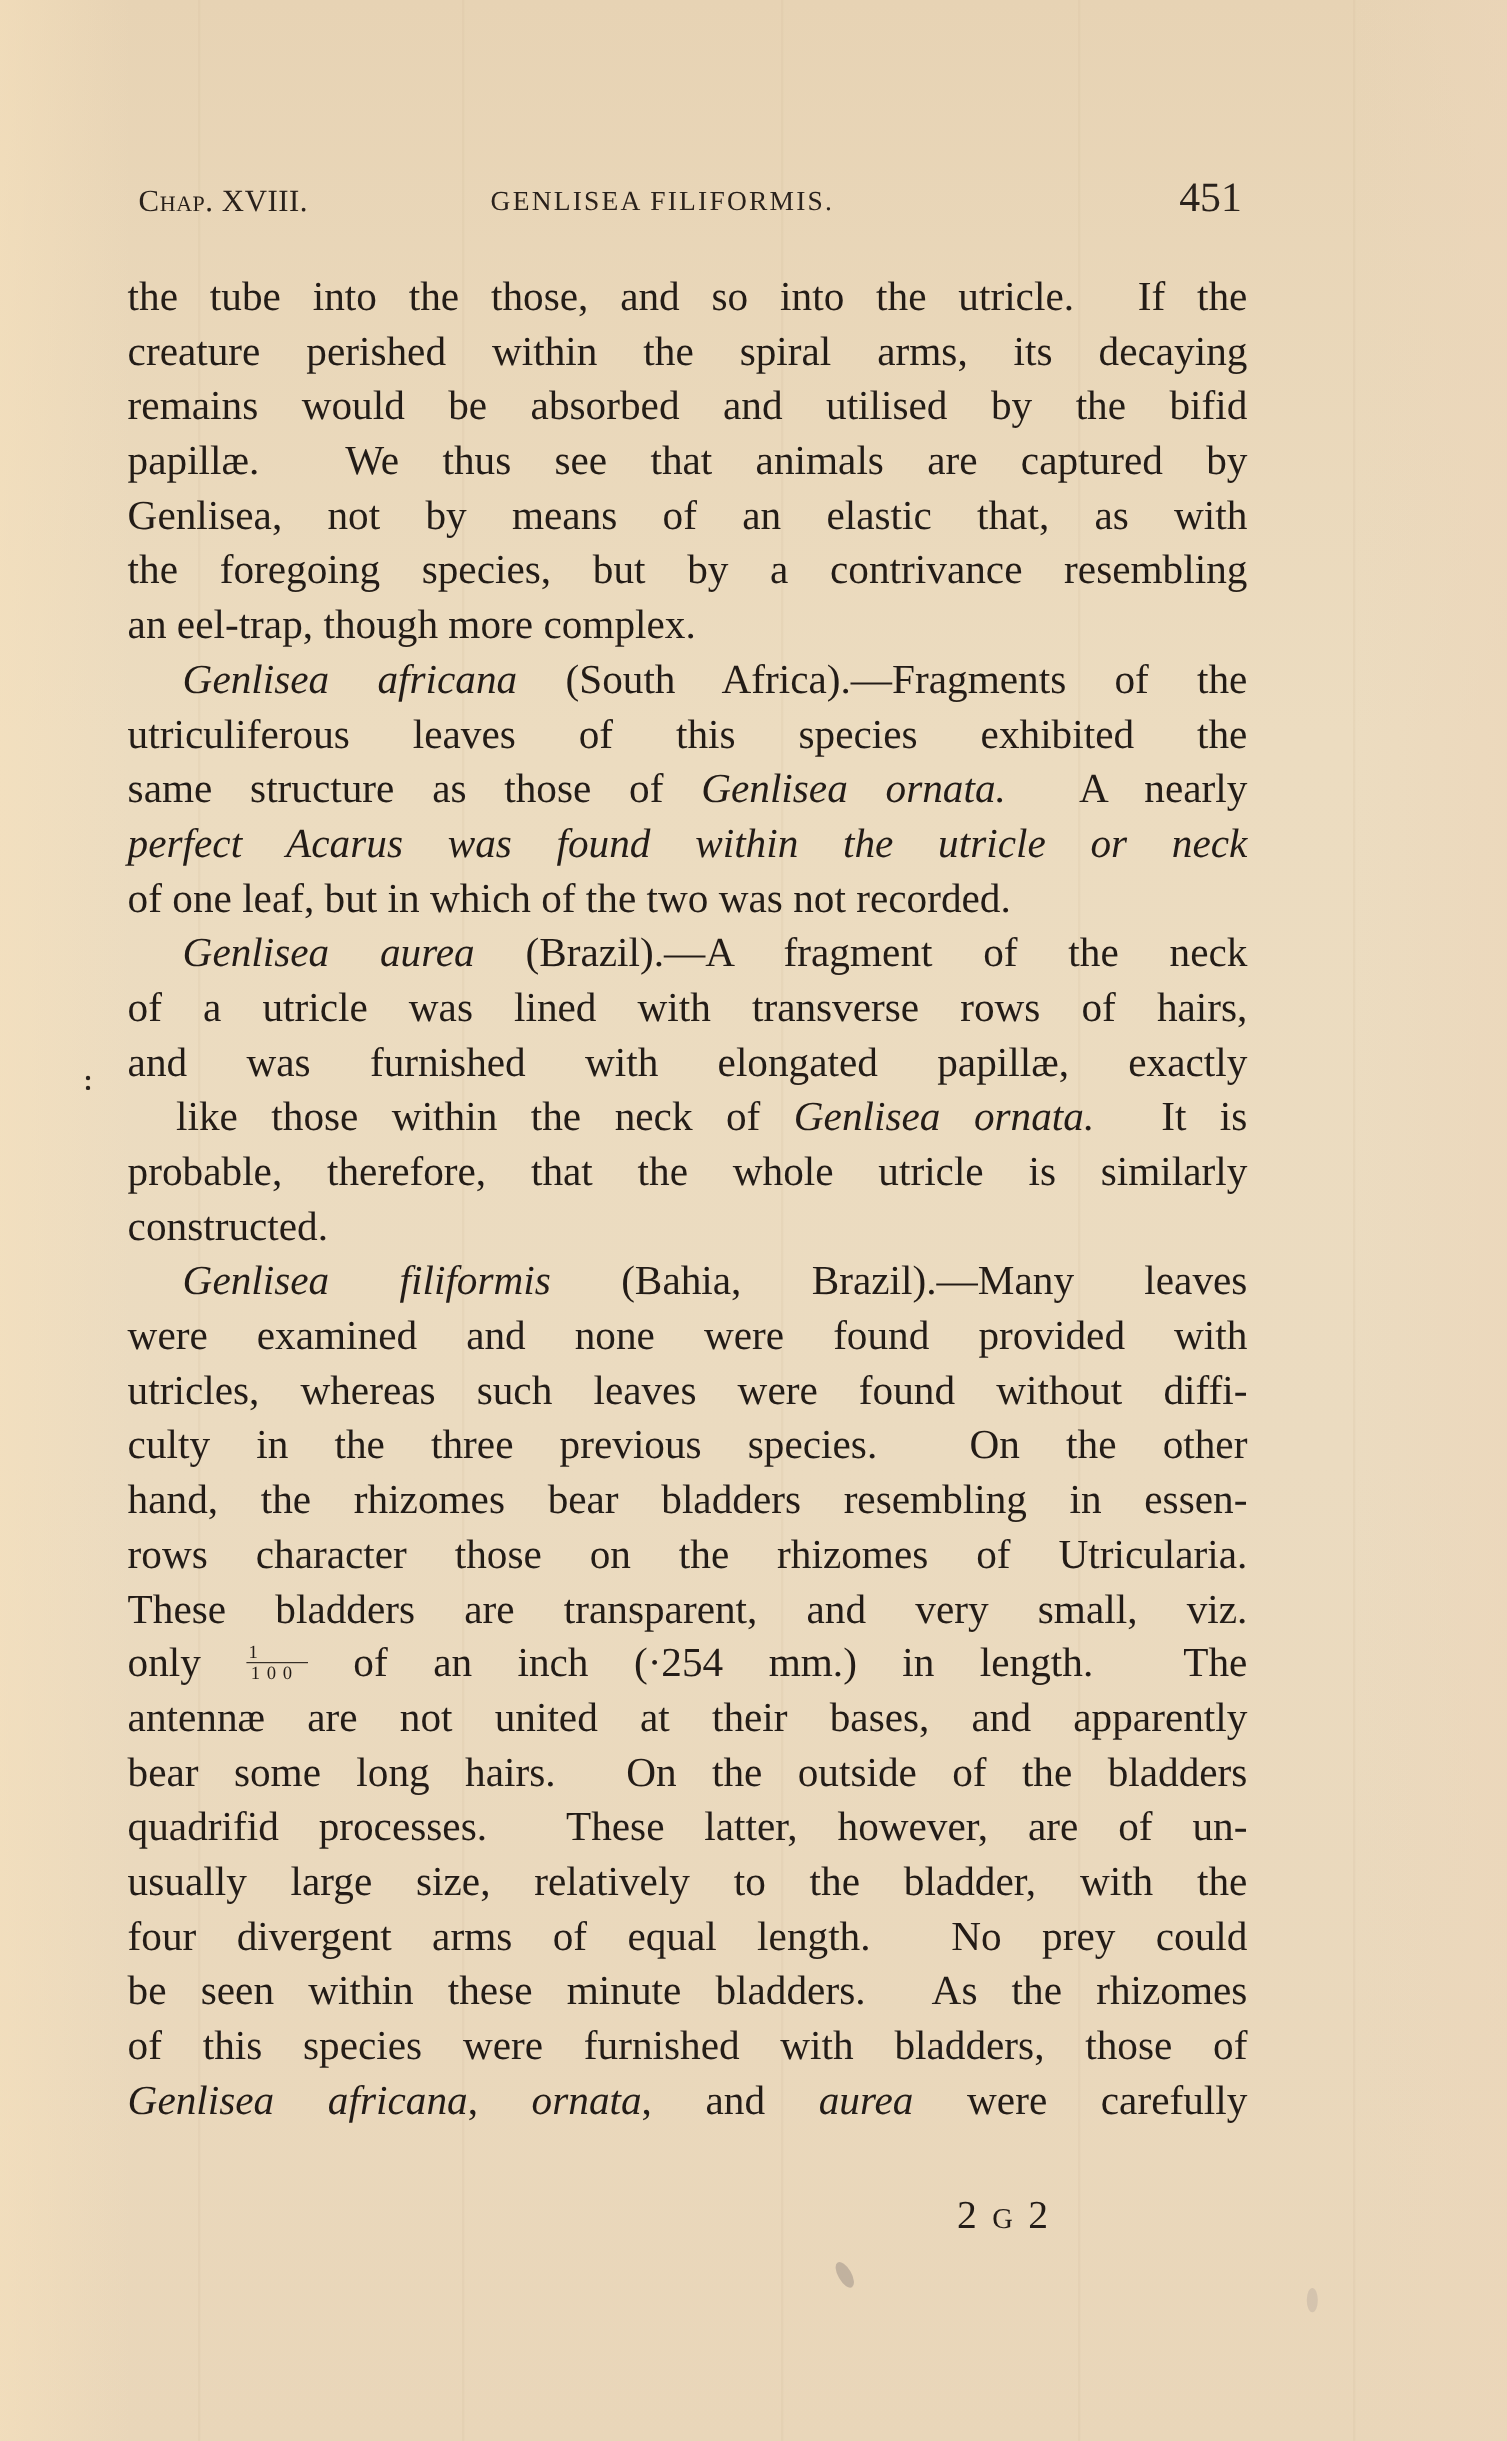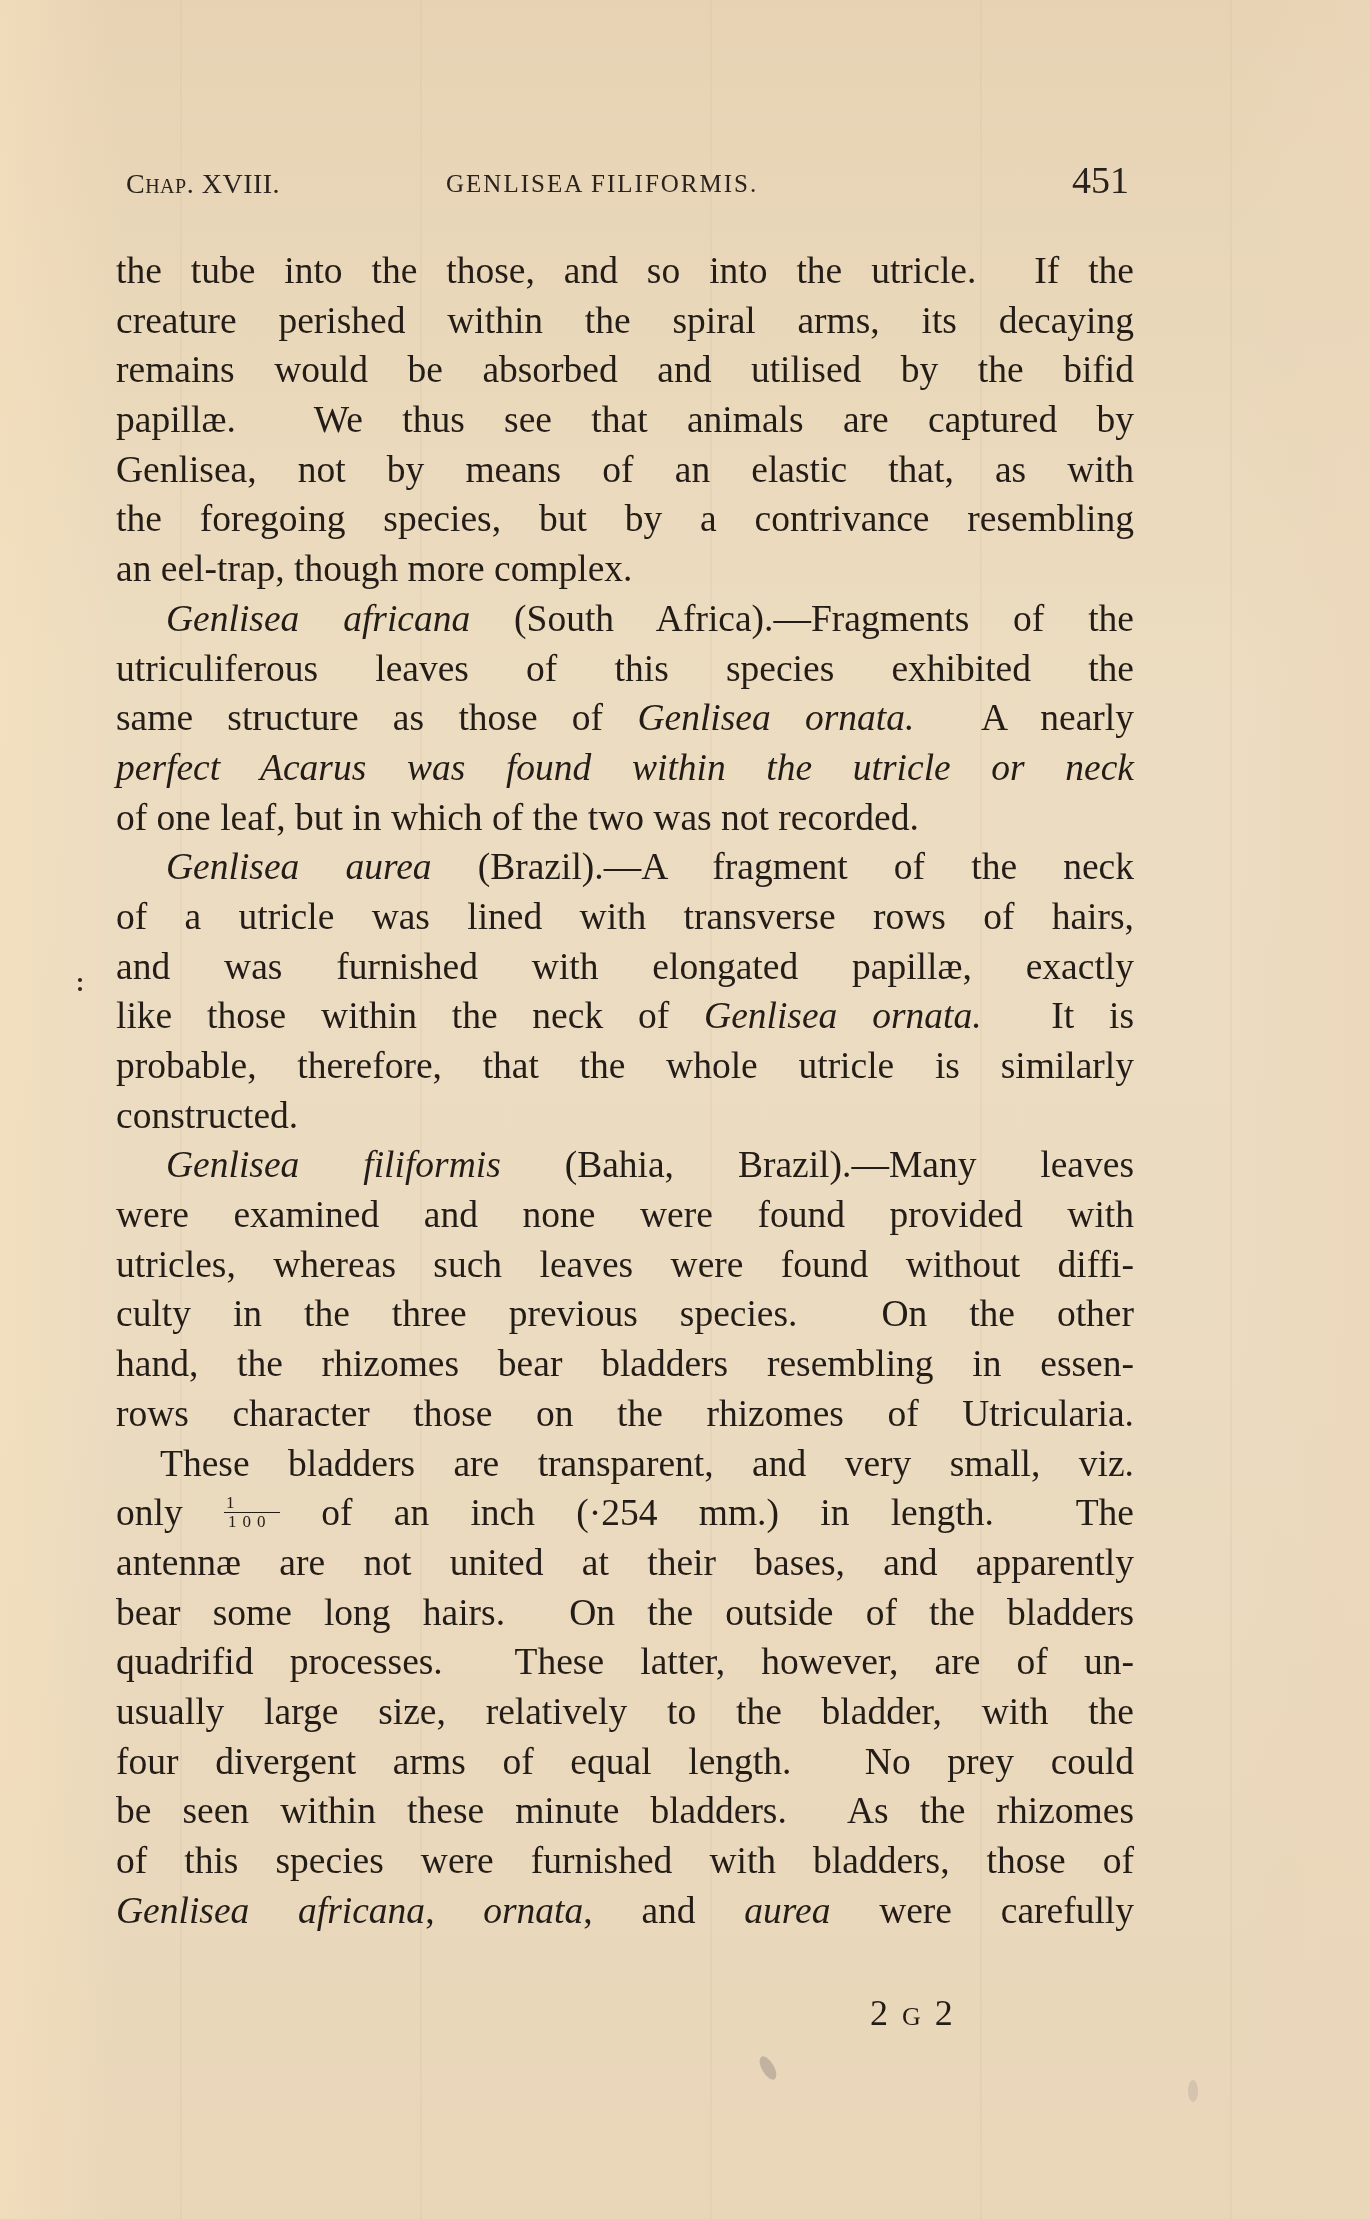--- a/index.html
+++ b/index.html
@@ -174,30 +174,30 @@
       <span class="line"><span style="white-space: pre;">the foregoing species, but by a contrivance resembling</span></span>
       <span class="line last"><span style="white-space: pre;">an eel-trap, though more complex.</span></span>
       <span class="line indent"><span class="it" style="white-space: pre;">Genlisea africana</span><span style="white-space: pre;"> (South Africa).—Fragments of the</span></span>
       <span class="line"><span style="white-space: pre;">utriculiferous leaves of this species exhibited the</span></span>
       <span class="line" style="word-spacing: 0.00173611px;"><span style="white-space: pre;">same structure as those of </span><span class="it" style="white-space: pre;">Genlisea ornata.</span><span style="white-space: pre;">  A nearly</span></span>
       <span class="line"><span style="white-space: pre; font-style: italic;">perfect Acarus was found within the utricle or neck</span></span>
       <span class="line last"><span style="white-space: pre;">of one leaf, but in which of the two was not recorded.</span></span>
       <span class="line indent"><span class="it" style="white-space: pre;">Genlisea aurea</span><span style="white-space: pre;"> (Brazil).—A fragment of the neck</span></span>
       <span class="line"><span style="white-space: pre;">of a utricle was lined with transverse rows of hairs,</span></span>
       <span class="line"><span style="white-space: pre;">and was furnished with elongated papillæ, exactly</span></span>
-      <span class="line"><span style="white-space: pre;">like those within the neck of </span><span class="it" style="white-space: pre;">Genlisea ornata.</span><span style="white-space: pre;">  It is</span></span>
+      <span class="line"><span style="white-space: pre; margin-left: 44px;">like those within the neck of </span><span class="it" style="white-space: pre;">Genlisea ornata.</span><span style="white-space: pre;">  It is</span></span>
       <span class="line"><span style="white-space: pre;">probable, therefore, that the whole utricle is similarly</span></span>
       <span class="line last"><span style="white-space: pre;">constructed.</span></span>
       <span class="line indent" style="word-spacing: 0.00390625px;"><span class="it" style="white-space: pre;">Genlisea filiformis</span><span style="white-space: pre;"> (Bahia, Brazil).—Many leaves</span></span>
       <span class="line"><span style="white-space: pre;">were examined and none were found provided with</span></span>
       <span class="line"><span style="white-space: pre;">utricles, whereas such leaves were found without diffi-</span></span>
       <span class="line"><span style="white-space: pre;">culty in the three previous species.  On the other</span></span>
       <span class="line"><span style="white-space: pre;">hand, the rhizomes bear bladders resembling in essen-</span></span>
       <span class="line"><span style="white-space: pre;">rows character those on the rhizomes of Utricularia.</span></span>
-      <span class="line"><span style="white-space: pre; margin-left: 44px;">These bladders are transparent, and very small, viz.</span></span>
+      <span class="line"><span style="white-space: pre;">These bladders are transparent, and very small, viz.</span></span>
       <span class="line"><span style="white-space: pre;">only </span><span class="frac"><span class="num">1</span><span class="den">100</span></span><span style="white-space: pre;"> of an inch (·254 mm.) in length.  The</span></span>
       <span class="line"><span style="white-space: pre;">antennæ are not united at their bases, and apparently</span></span>
       <span class="line"><span style="white-space: pre;">bear some long hairs.  On the outside of the bladders</span></span>
       <span class="line"><span style="white-space: pre;">quadrifid processes.  These latter, however, are of un-</span></span>
       <span class="line"><span style="white-space: pre;">usually large size, relatively to the bladder, with the</span></span>
       <span class="line"><span style="white-space: pre;">four divergent arms of equal length.  No prey could</span></span>
       <span class="line"><span style="white-space: pre;">be seen within these minute bladders.  As the rhizomes</span></span>
       <span class="line"><span style="white-space: pre;">of this species were furnished with bladders, those of</span></span>
       <span class="line" style="word-spacing: 0.00260417px;"><span class="it" style="white-space: pre;">Genlisea africana</span><span style="white-space: pre;">, </span><span class="it" style="white-space: pre;">ornata</span><span style="white-space: pre;">, and </span><span class="it" style="white-space: pre;">aurea</span><span style="white-space: pre;"> were carefully</span></span>
     </div>

